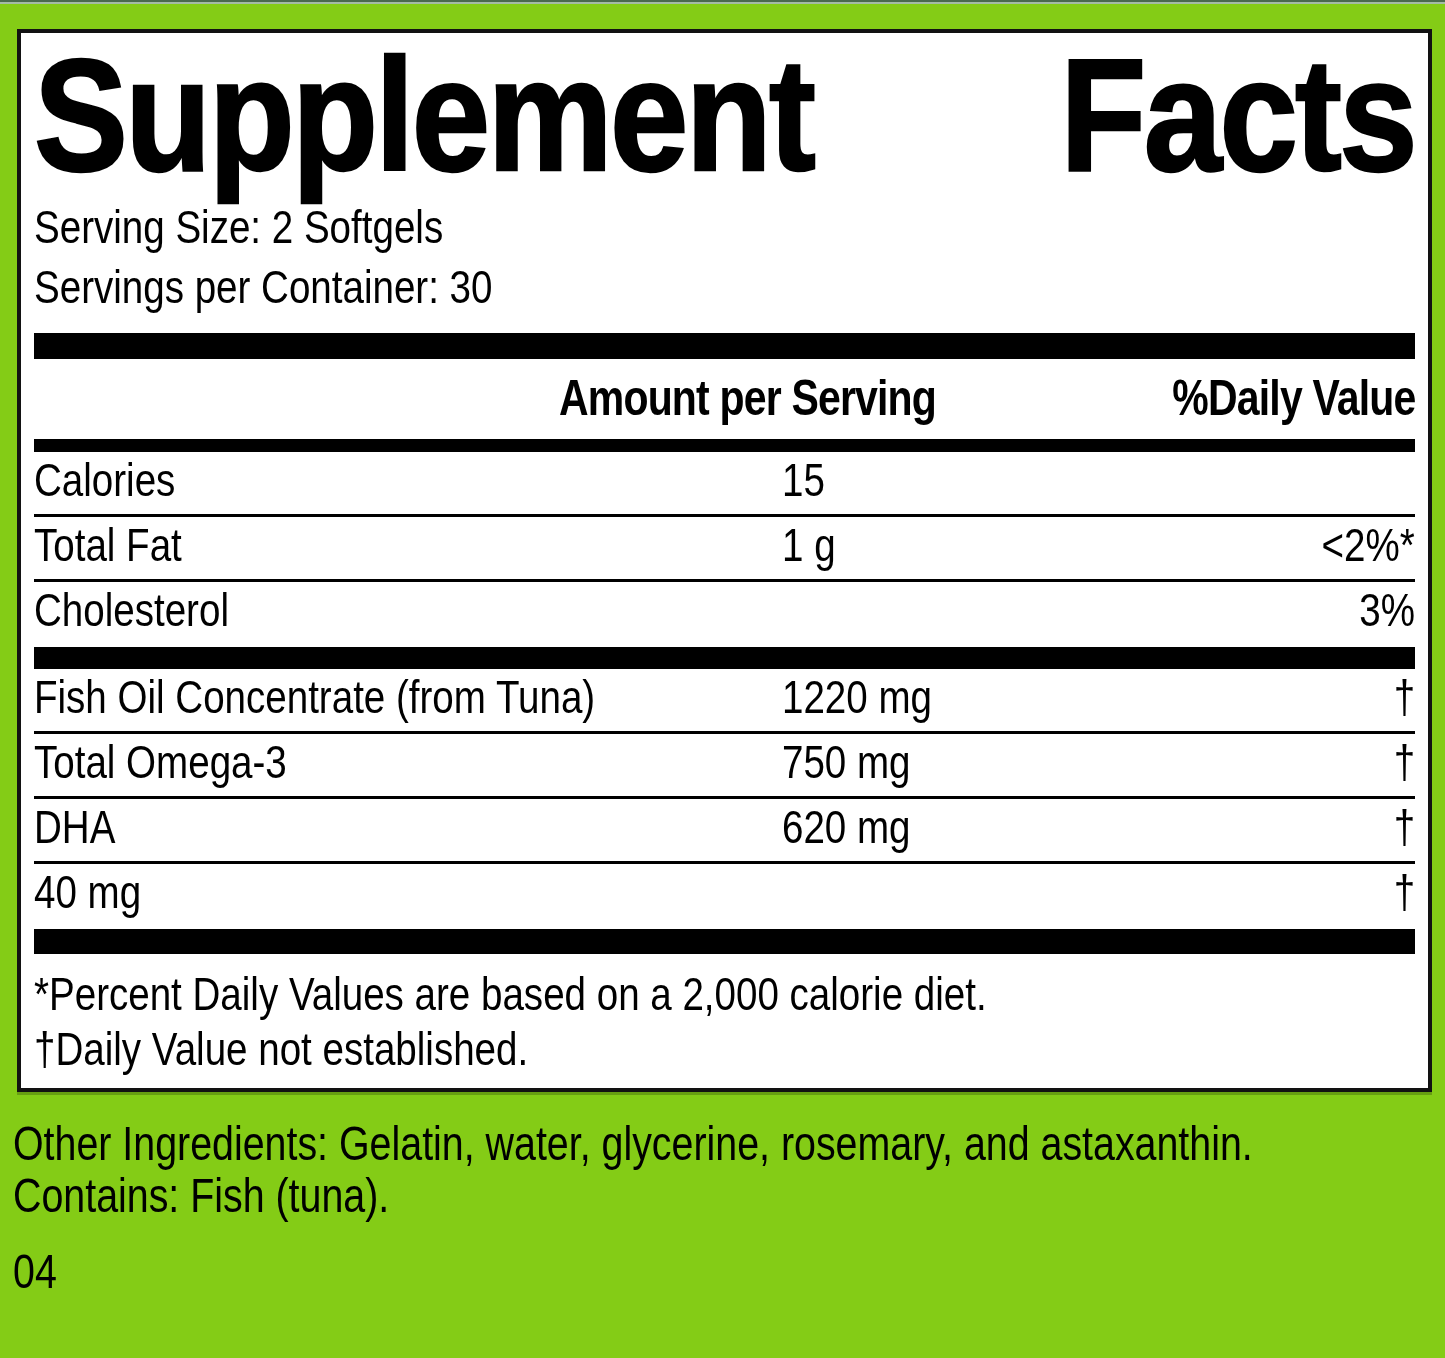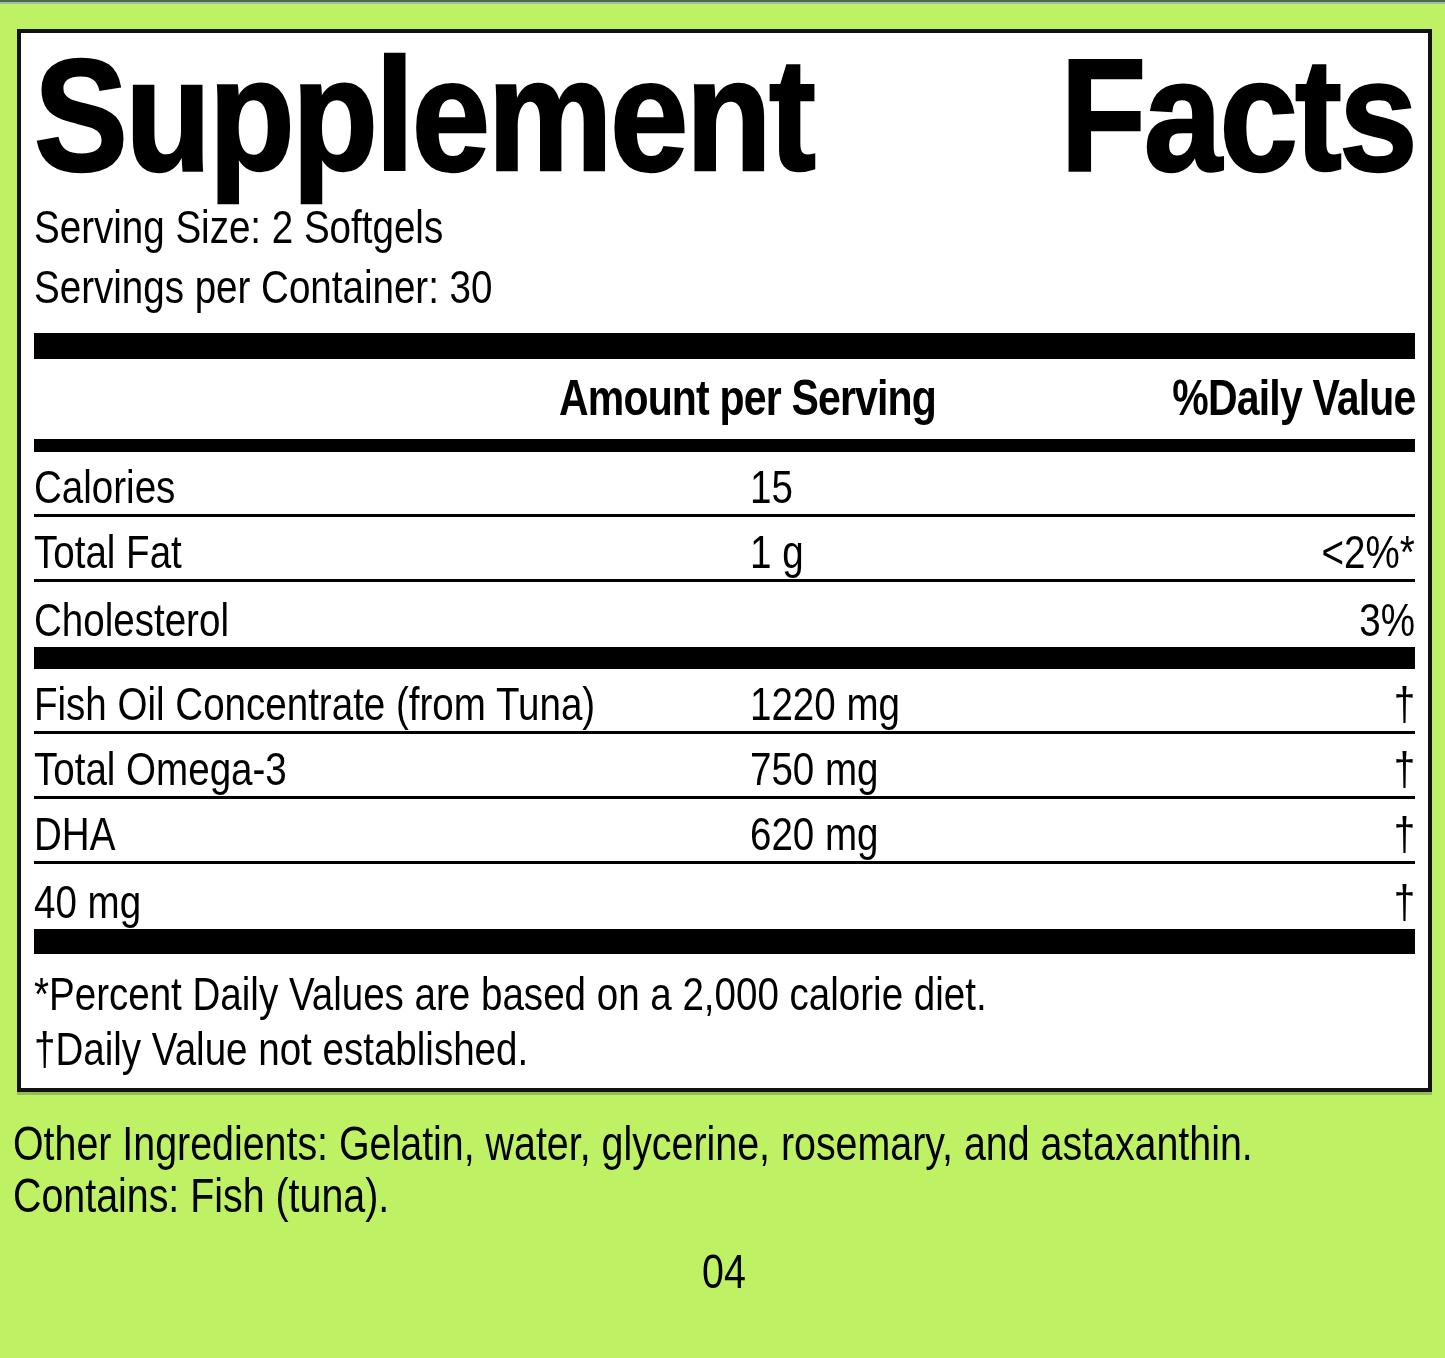--- a/index.html
+++ b/index.html
@@ -1,21 +1,21 @@
 <!DOCTYPE html>
 <html><head>
 <meta charset="utf-8">
 <style>
   * { margin: 0; padding: 0; box-sizing: border-box; }
   html, body { background: #ffffff; }
   .page {
     position: relative;
     width: 1445px;
     height: 1358px;
-    background: #bef264;
+    background: #84cc16;
     color: #000;
     font-family: "Liberation Sans", "DejaVu Sans", sans-serif;
     overflow: hidden;
   }
   .top-accent {
     width: 100%;
     height: 4px;
     background: #4a6a4e;
     border-bottom: 2px solid #a4bba5;
   }
@@ -59,36 +59,37 @@
   .bar-3 { height: 22px; }
   .bar-4 { height: 25px; }
 
   .header-row { position: relative; height: 80px; }
   .col-header { font-weight: bold; font-size: 50px; letter-spacing: -1px; }
   .amount-header { position: absolute; left: 525px; bottom: 12px; transform-origin: 0 100%; }
   .dv-header     { position: absolute; right: 0;   bottom: 12px; transform-origin: 100% 100%; }
 
   .n-row {
     display: flex;
-    align-items: flex-end;
+    align-items: flex-start;
     height: 65px;
     font-size: 47px;
+    gap: 32px;
   }
   .n-row.ruled { border-bottom: 3px solid #000; }
   .cell-name   { width: 716px; }
   .cell-amount { width: 372px; }
   .cell-dv     { flex: 1; text-align: right; }
 
   .footnotes { padding: 12px 0 12px 0; }
   .footnote-line { font-size: 47px; line-height: 55px; }
 
   .below { margin-left: 13px; }
   .other-line    { margin-top: 26px; font-size: 48px; line-height: 52px; }
   .contains-line { font-size: 48px; line-height: 52px; }
-  .code-line     { margin-top: 24px; font-size: 48px; line-height: 52px; text-align: center; }
+  .code-line     { margin-top: 24px; font-size: 48px; line-height: 52px; }
 </style>
 </head>
 <body>
 
 <div class="page">
 
   <div class="top-accent"></div>
 
   <div class="facts-box">
 

